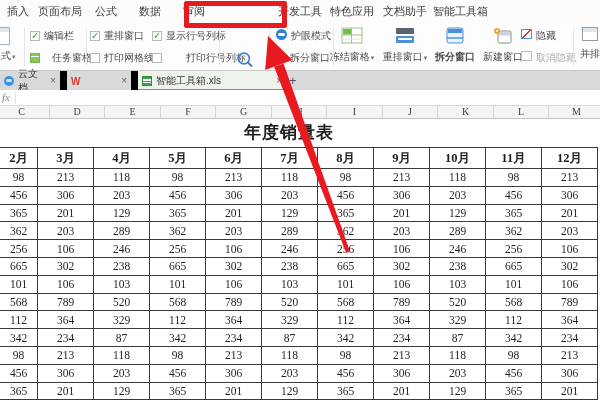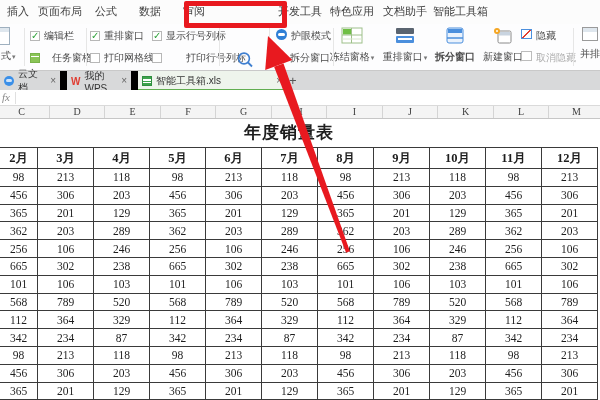--- a/index.html
+++ b/index.html
@@ -191,21 +191,20 @@
 
   <div id="tabbar">
     <span id="plusbtn">+</span>
   <div class="ftab" style="left: 0px; width: 67px;">
         <span class="cloudic"></span>
         <span>云文档</span>
         <span class="x">×</span>
       </div>
       <div class="ftab" style="left: 67px; width: 71px;">
         <span class="wic">W</span>
-        <span>我的WPS</span>
         <span class="x">×</span>
       </div>
       <div class="ftab active" style="left: 138px; width: 148px;">
         <span class="sheetic"></span>
         <span>智能工具箱.xls</span>
         <span class="x">×</span>
         <span class="underline"></span>
       </div>
     </div>
 

